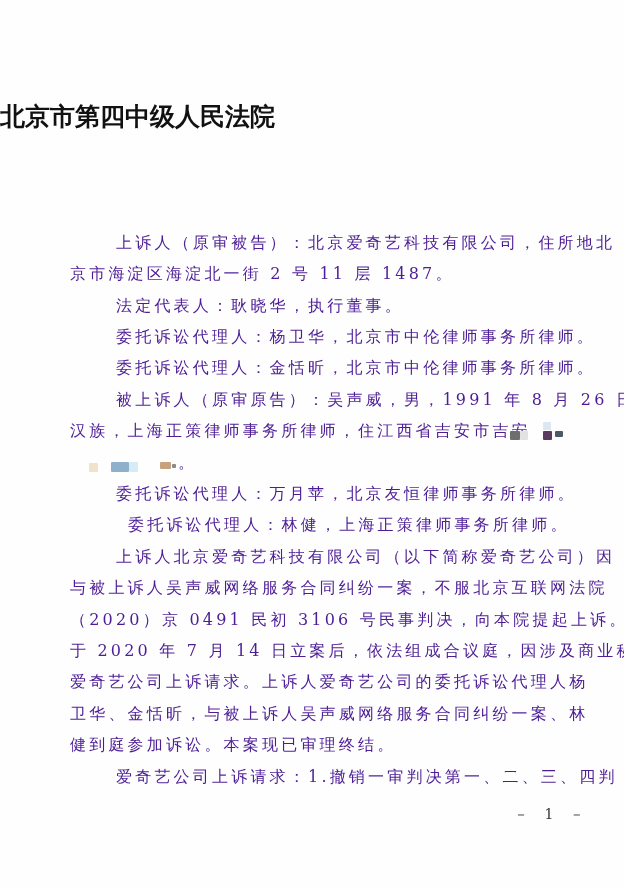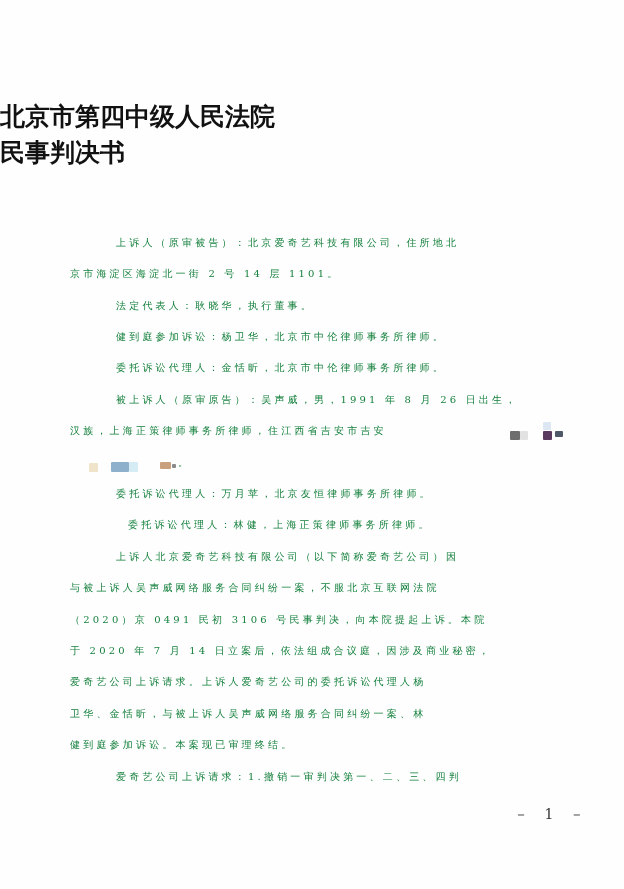--- a/index.html
+++ b/index.html
@@ -5,38 +5,37 @@
   html, body { margin: 0; padding: 0; background: #ffffff; }
   body { width: 624px; height: 889px; position: relative; overflow: hidden;
          font-family: "DejaVu Serif", "Liberation Serif", serif; color: #1a1a1a; }
   .page { position: absolute; left: 0; top: 0; width: 624px; height: 889px; background: #fefefe; }
   .title { position: absolute; left: 0; width: 624px; text-align: left;
            font-family: "DejaVu Serif", serif; font-weight: bold; font-size: 25px;
            color: #111; letter-spacing: 0px; }
   .title1 { top: 100px; }
   .title2 { top: 136px; }
   .case-no { position: absolute; left: 346px; top: 197px; font-size: 15px; letter-spacing: 1.5px; color: #222; }
-  .line { position: absolute; left: 70px; width: 484px; font-size: 10px; white-space: nowrap;
-          letter-spacing: 3.2px; color: #15803d; line-height: 20px; }
+  .line { position: absolute; left: 70px; width: 484px; font-size: 16px; white-space: nowrap;
+          letter-spacing: 3.2px; color: #4c1d95; line-height: 20px; }
   .indent { left: 116px; }
   .redact { position: absolute; height: 9px; border-radius: 1px; }
   .page-num { position: absolute; left: 514px; top: 806px; font-size: 14px; color: #333; letter-spacing: 6px; }
 </style>
 </head>
 <body>
 
 <div class="page">
   <div class="title title1">北京市第四中级人民法院</div>
-  <div class="title title2">民事判决书</div>
 
   <div id="body-lines">
       <div class="line indent" style="top: 233px;">上诉人（原审被告）：北京爱奇艺科技有限公司，住所地北</div>
-      <div class="line" style="top: 264px;">京市海淀区海淀北一街 2 号 14 层 1101。</div>
+      <div class="line" style="top: 264px;">京市海淀区海淀北一街 2 号 11 层 1487。</div>
       <div class="line indent" style="top: 296px;">法定代表人：耿晓华，执行董事。</div>
-      <div class="line indent" style="top: 327px;">健到庭参加诉讼：杨卫华，北京市中伦律师事务所律师。</div>
+      <div class="line indent" style="top: 327px;">委托诉讼代理人：杨卫华，北京市中伦律师事务所律师。</div>
       <div class="line indent" style="top: 358px;">委托诉讼代理人：金恬昕，北京市中伦律师事务所律师。</div>
       <div class="line indent" style="top: 390px;">被上诉人（原审原告）：吴声威，男，1991 年 8 月 26 日出生，</div>
       <div class="line" style="top: 421px;">汉族，上海正策律师事务所律师，住江西省吉安市吉安</div>
       <div class="line" style="top: 453px; left: 178px;">。</div>
       <div class="line indent" style="top: 484px;">委托诉讼代理人：万月苹，北京友恒律师事务所律师。</div>
       <div class="line indent" style="top: 515px; margin-left: 12px;">委托诉讼代理人：林健，上海正策律师事务所律师。</div>
       <div class="line indent" style="top: 547px;">上诉人北京爱奇艺科技有限公司（以下简称爱奇艺公司）因</div>
       <div class="line" style="top: 578px;">与被上诉人吴声威网络服务合同纠纷一案，不服北京互联网法院</div>
       <div class="line" style="top: 610px;">（2020）京 0491 民初 3106 号民事判决，向本院提起上诉。本院</div>
       <div class="line" style="top: 641px;">于 2020 年 7 月 14 日立案后，依法组成合议庭，因涉及商业秘密，</div>

